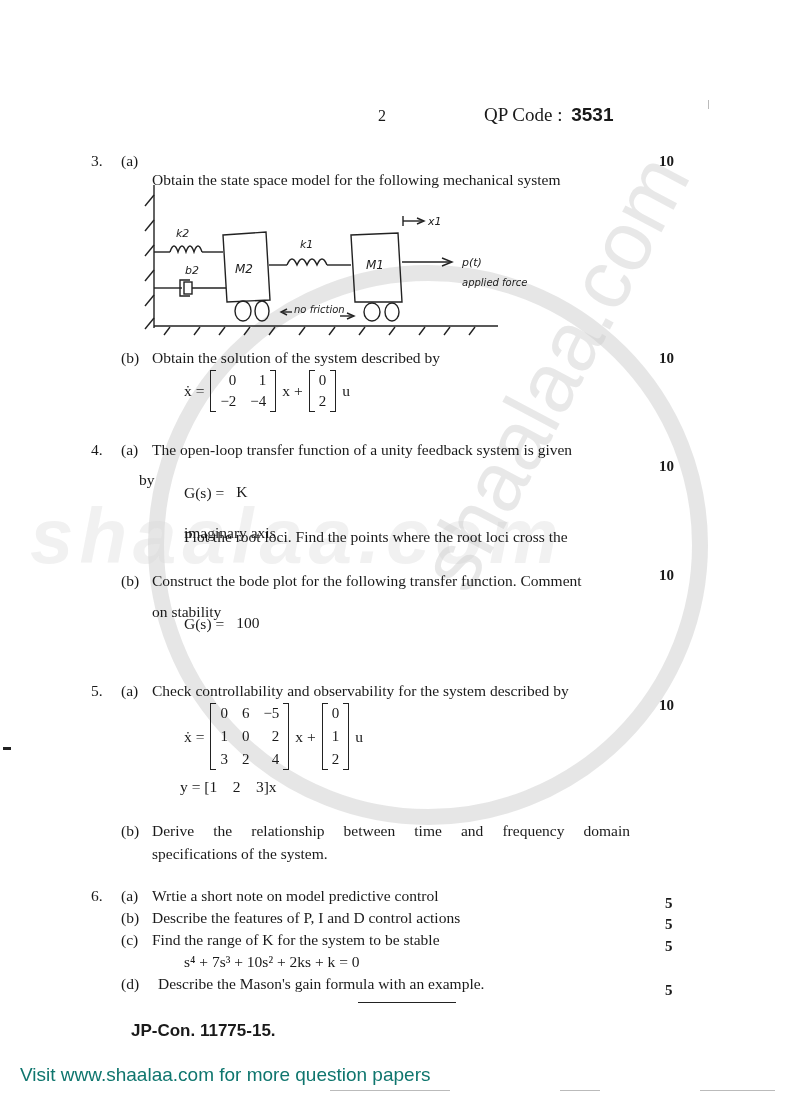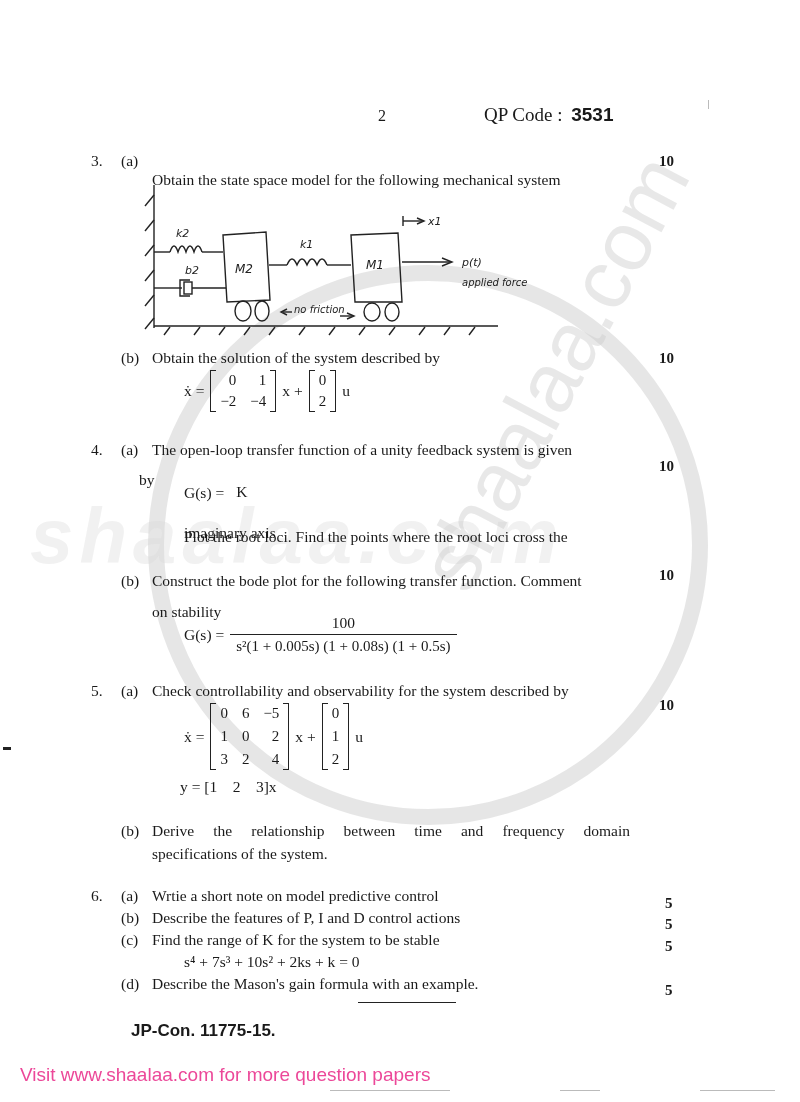--- a/index.html
+++ b/index.html
@@ -29,21 +29,21 @@
   .mat-body span { text-align: right; }
   .eqline { display: flex; align-items: center; gap: 6px; font-size: 15.5px; }
 
   
   .frac { display: inline-flex; flex-direction: column; align-items: center; vertical-align: middle; }
   .frac .num { font-size: 15.5px; padding: 0 6px 2px; line-height: 18px; }
   .frac .den { border-top: 1px solid #222; font-size: 15px; padding: 2px 6px 0; line-height: 18px; }
 
   .sep { position: absolute; left: 358px; top: 1002px; width: 98px; border-top: 1px solid #222; }
 
-  .footer { font-family: "Liberation Sans", "DejaVu Sans", sans-serif; font-size: 19px; color: #ec4899; }
+  .footer { font-family: "Liberation Sans", "DejaVu Sans", sans-serif; font-size: 19px; color: #0f766e; }
 </style>
 </head>
 <body>
 
 <div class="wm-circle"></div>
 <div class="wm-band">shaalaa.com</div>
 <div class="wm-diag">shaalaa.com</div>
 
 <div class="abs t" style="left:378px; top:106px; font-size:16px;">2</div>
 <div class="abs" style="left:484px; top:104px; font-size:19px;">
@@ -173,21 +173,20 @@
 <div class="abs t" style="left:184px; top:523px;">imaginary axis</div>
 
 <div class="abs t" style="left:121px; top:571px;">(b)</div>
 <div class="abs t" style="left:152px; top:571px;">Construct the bode plot for the following transfer function. Comment</div>
 <div class="abs t" style="left:152px; top:594px;margin-top:8px;">on stability</div>
 <div class="abs t marks" style="left:659px; top:565px;">10</div>
 <div class="abs eqline" style="left:184px; top:614px;">
   <span>G(s) =</span>
   <span class="frac">
     <span class="num">100</span>
-    <span class="den">s²(1 + 0.005s) (1 + 0.08s) (1 + 0.5s)</span>
   </span>
 </div>
 
 <div class="abs t" style="left:91px; top:681px;">5.</div>
 <div class="abs t" style="left:121px; top:681px;">(a)</div>
 <div class="abs t" style="left:152px; top:681px;">Check controllability and observability for the system described by</div>
 <div class="abs t marks" style="left:659px; top:695px;">10</div>
 <div class="abs eqline" style="left:184px; top:703px;">
   <span>ẋ =</span>
   <span class="mat">
@@ -233,21 +232,21 @@
 <div class="abs t" style="left:121px; top:908px;">(b)</div>
 <div class="abs t" style="left:152px; top:908px;">Describe the features of P, I and D control actions</div>
 <div class="abs t marks" style="left:665px; top:914px;">5</div>
 
 <div class="abs t" style="left:121px; top:930px;">(c)</div>
 <div class="abs t" style="left:152px; top:930px;">Find the range of K for the system to be stable</div>
 <div class="abs t marks" style="left:665px; top:936px;">5</div>
 <div class="abs t" style="left:184px; top:952px;">s⁴ + 7s³ + 10s² + 2ks + k = 0</div>
 
 <div class="abs t" style="left:121px; top:974px;">(d)</div>
-<div class="abs t" style="left:152px; top:974px;">Describe the Mason's gain formula with an example.</div>
+<div class="abs t" style="left:158px; top:974px;">Describe the Mason's gain formula with an example.</div>
 <div class="abs t marks" style="left:665px; top:980px;">5</div>
 
 <div class="sep"></div>
 
 <div class="abs bold-sans" style="left:97px; top:1021px; font-size:17px;">JP-Con. 11775-15.</div>
 <div class="abs footer" style="left:20px; top:1064px;">Visit www.shaalaa.com for more question papers</div>
 <div class="abs" style="left:330px; top:1090px; width:120px; border-top:1px solid #bbb;"></div>
 <div class="abs" style="left:560px; top:1090px; width:40px; border-top:1px solid #bbb;"></div>
 <div class="abs" style="left:700px; top:1090px; width:75px; border-top:1px solid #bbb;"></div>
 

